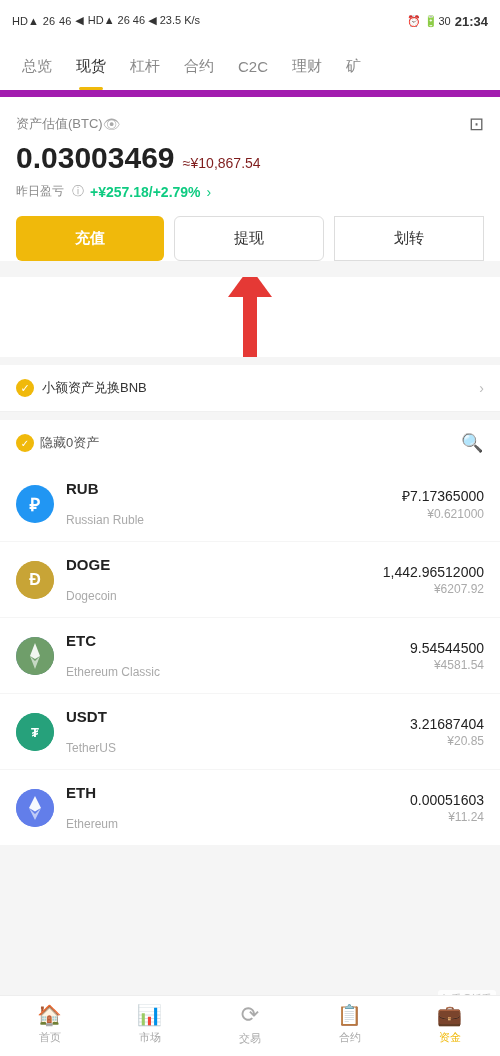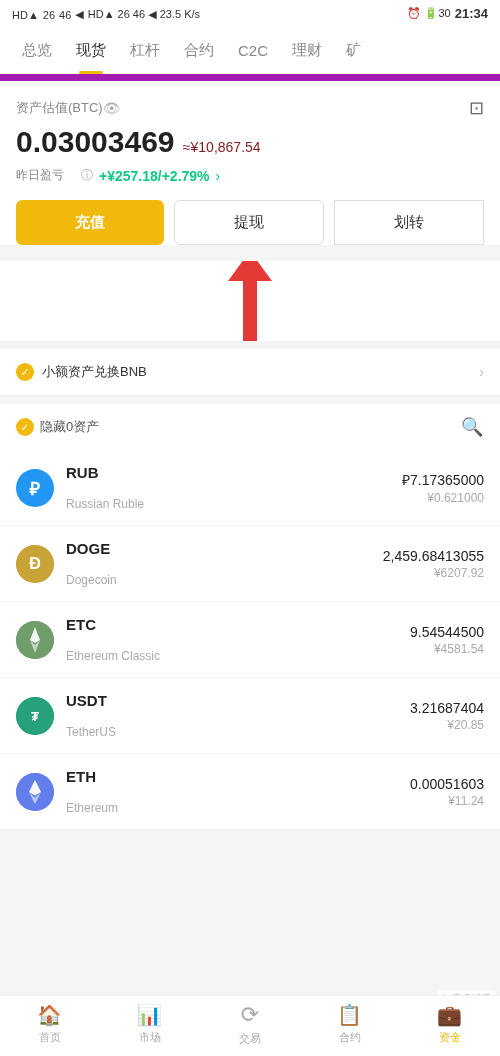--- a/index.html
+++ b/index.html
@@ -8,24 +8,24 @@
       min-height: 1056px;
       background: #f5f5f5;
       font-family: -apple-system, 'PingFang SC', 'Microsoft YaHei', sans-serif;
       position: relative;
       overflow-x: hidden;
     }
 
     
     .status-bar {
       background: #fff;
-      padding: 6px 12px;
+      padding: 14px 12px;
       display: flex;
       justify-content: space-between;
-      align-items: flex-end;
+      align-items: flex-start;
       font-size: 12px;
       color: #333;
     }
     .status-left { display: flex; align-items: center; gap: 4px; font-size: 11px; }
     .status-right { display: flex; align-items: center; gap: 4px; font-size: 11px; }
 
     
     .nav-tabs {
       background: #fff;
       display: flex;
@@ -103,21 +103,21 @@
       display: flex;
       align-items: center;
       gap: 6px;
       margin: 8px 0 16px 0;
     }
     .pnl-label {
       font-size: 12px;
       color: #888;
       display: flex;
       align-items: flex-end;
-      gap: 17px;
+      gap: 8px;
     }
     .pnl-value {
       font-size: 14px;
       color: #0ecb81;
       font-weight: bold;
     }
     .pnl-arrow {
       color: #0ecb81;
       font-size: 14px;
     }
@@ -464,21 +464,21 @@
       <svg width="38" height="38" viewBox="0 0 38 38">
         <circle cx="19" cy="19" r="19" fill="#c8a436"></circle>
         <text x="19" y="24" text-anchor="middle" font-size="16" fill="#fff" font-weight="bold">Ð</text>
       </svg>
     </div>
     <div class="asset-info">
       <div class="asset-symbol">DOGE</div>
       <div class="asset-name">Dogecoin</div>
     </div>
     <div class="asset-amounts">
-      <div class="asset-amount">2,459.68413055</div>
+      <div class="asset-amount">1,442.96512000</div>
       <div class="asset-cny">¥6207.92</div>
     </div>
   </div>
 
   <div class="asset-item">
     <div class="asset-icon icon-etc" style="padding:0;overflow:hidden;">
       <svg width="38" height="38" viewBox="0 0 38 38">
         <circle cx="19" cy="19" r="19" fill="#6f9e6a"></circle>
         <polygon points="19,6 24,19 19,22 14,19" fill="rgba(255,255,255,0.9)"></polygon>
         <polygon points="19,24 24,19 19,32 14,19" fill="rgba(255,255,255,0.6)"></polygon>

